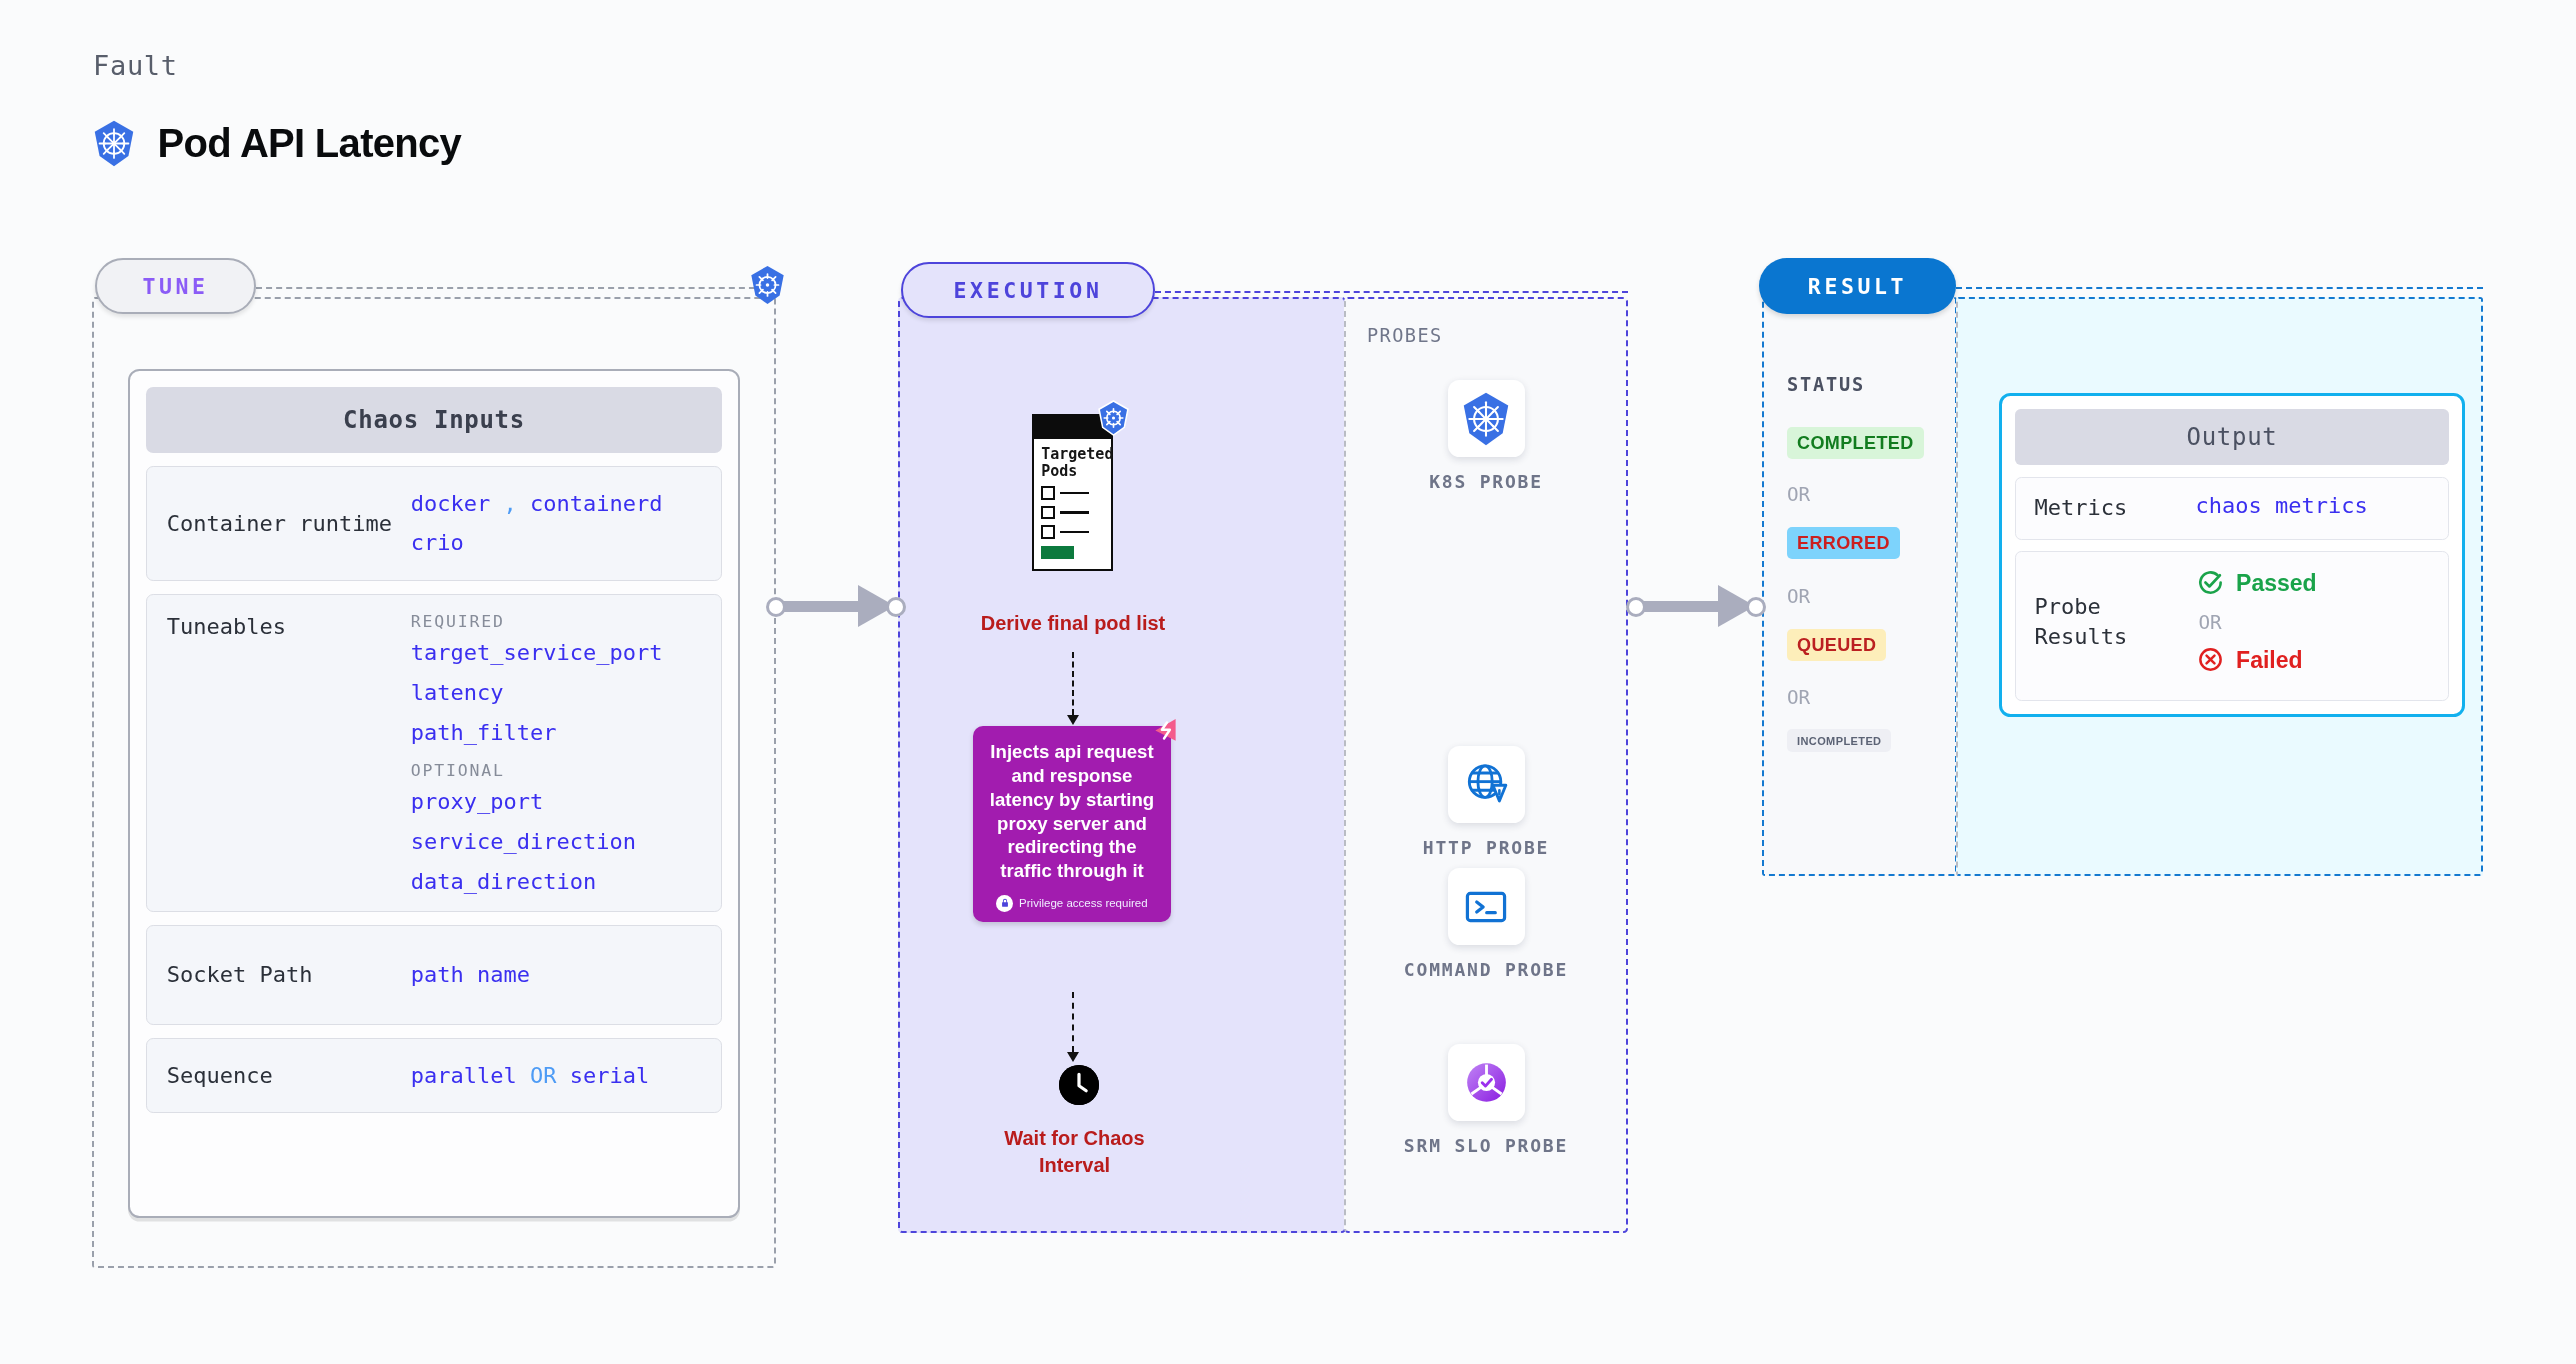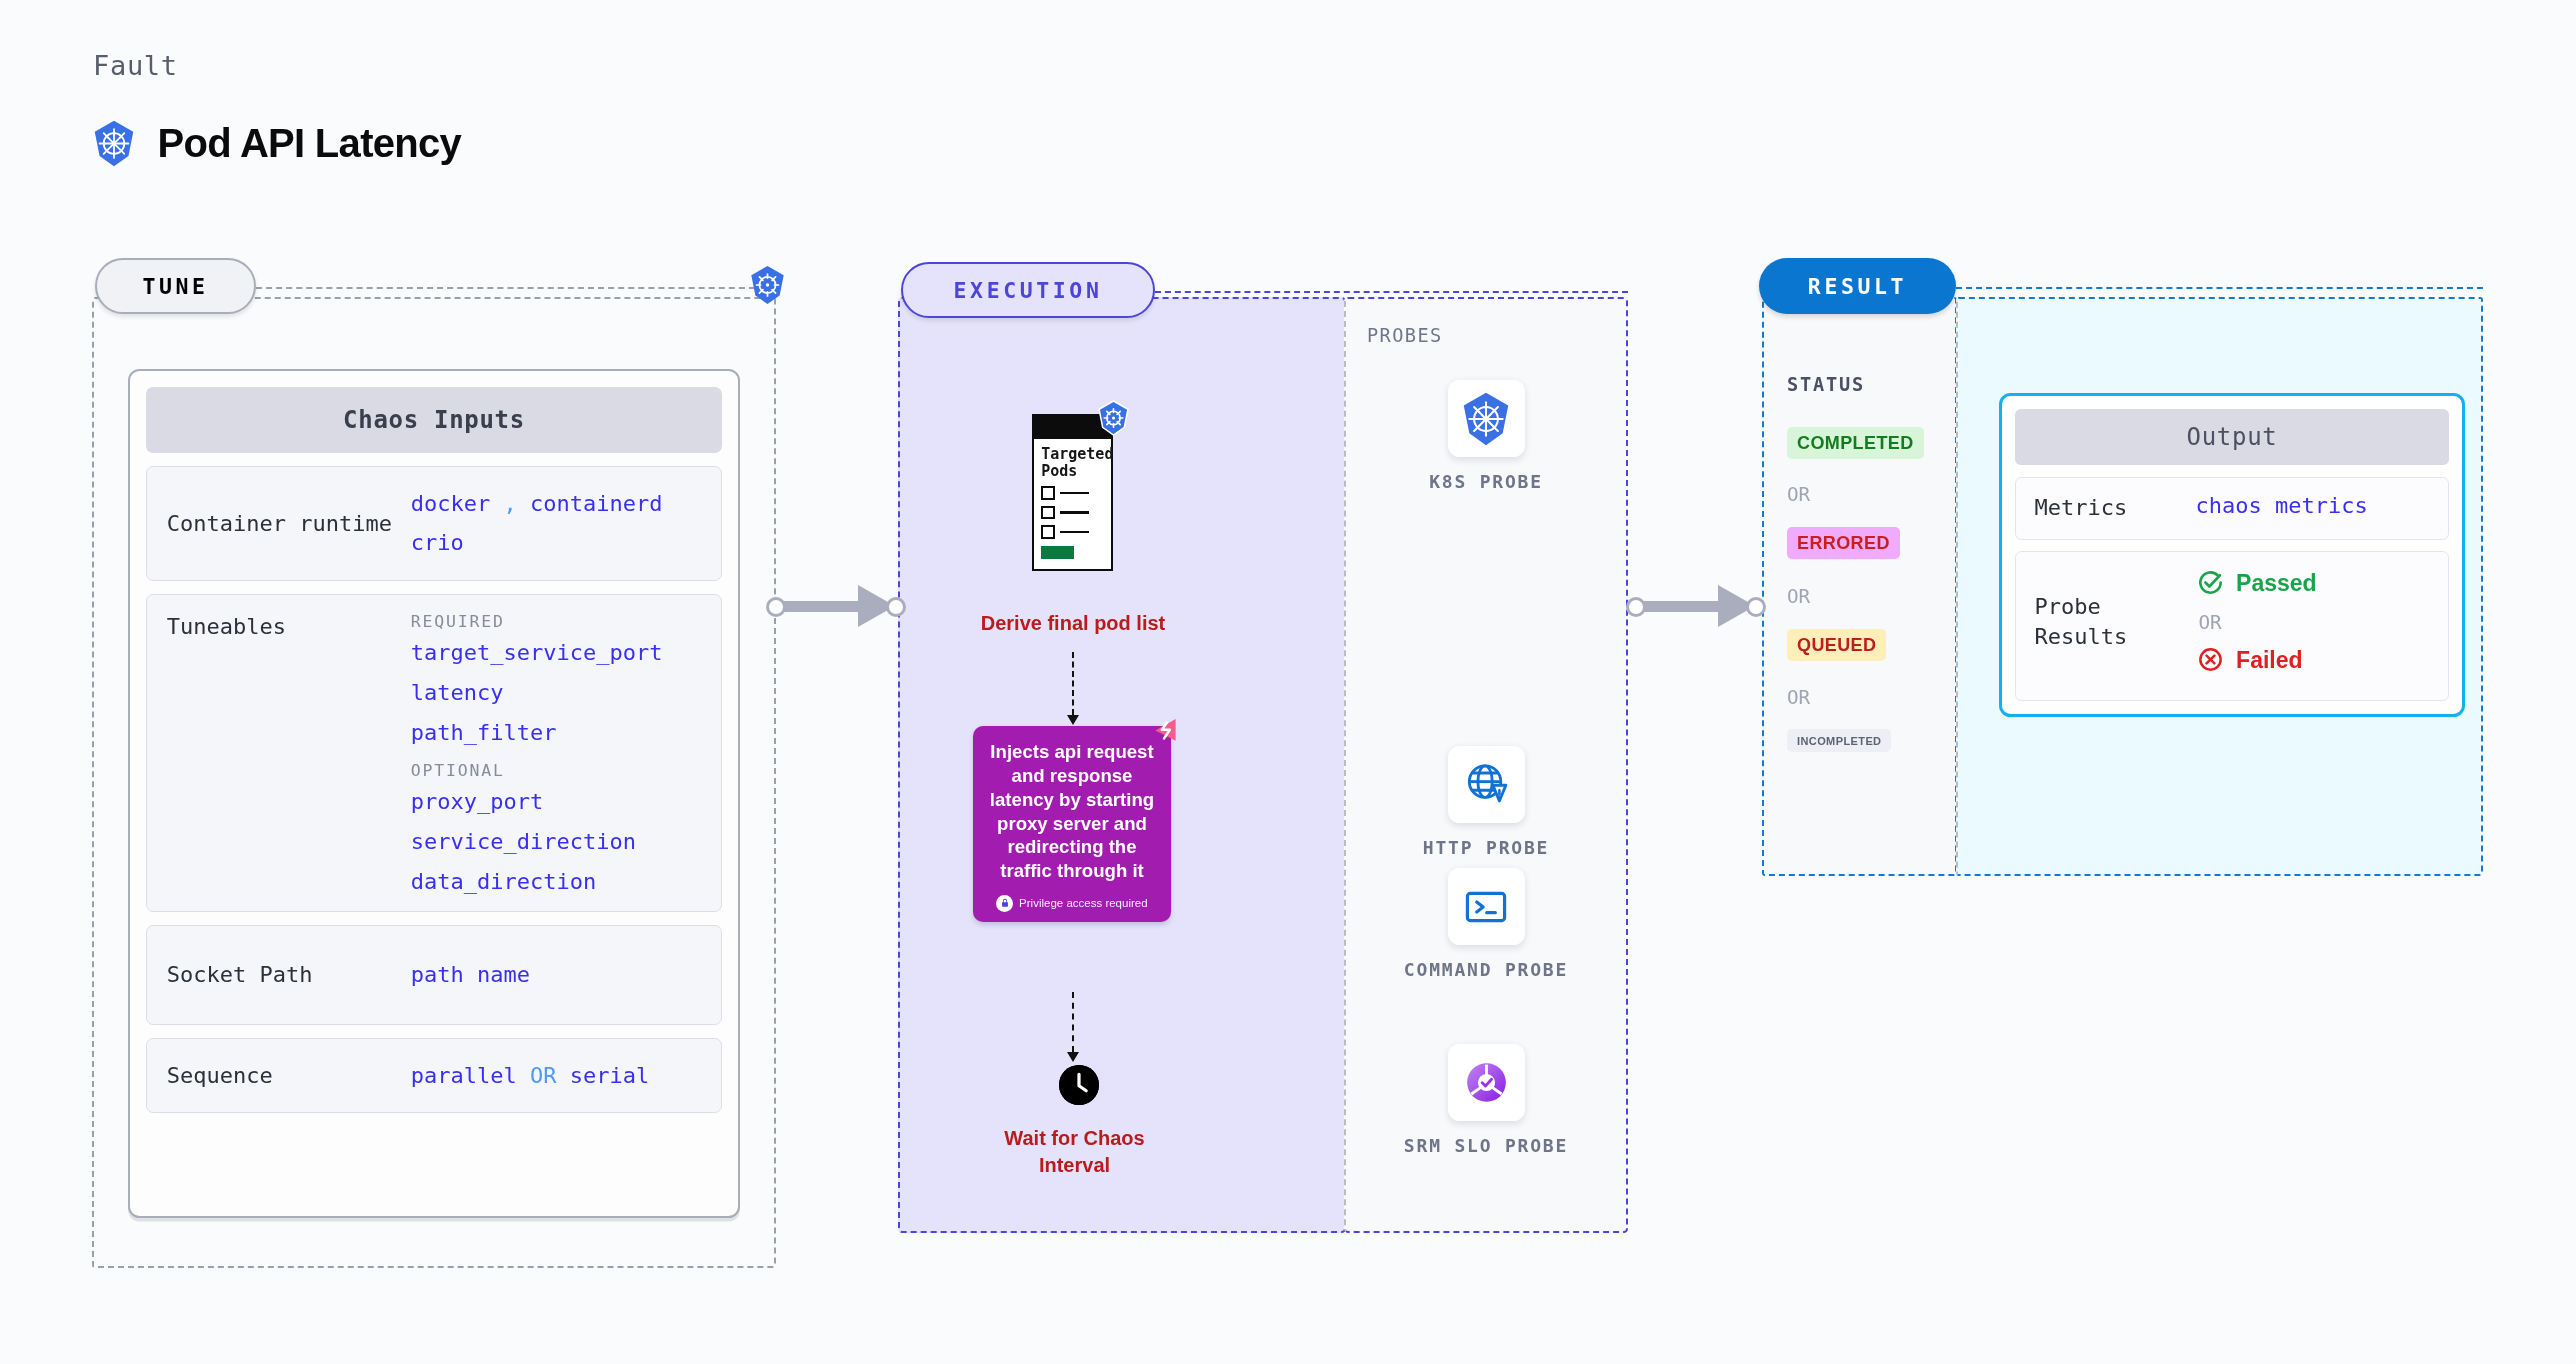--- a/index.html
+++ b/index.html
@@ -49,21 +49,21 @@
   }
 
   
   .pill {
     position: absolute; display:flex; align-items:center; justify-content:center;
     border-radius: 36px; font-family: "DejaVu Sans Mono", monospace;
     font-weight: bold; letter-spacing: 3.6px; z-index: 12;
   }
   .pill-tune {
     left:95px; top:258px; width:161px; height:56px;
-    background:#f1f2f5; border:2.1px solid #a9adb8; color:#000000; font-size:21.5px;
+    background:#f1f2f5; border:2.1px solid #a9adb8; color:#8b5cf6; font-size:21.5px;
     box-shadow: 0 2.9px 4.3px rgba(0,0,0,.10);
   }
   .pill-exec {
     left:901px; top:262px; width:254px; height:56px;
     background:#e4e3fb; border:2.1px solid #4d44db; color:#4d44db; font-size:21.5px;
     box-shadow: 0 2.9px 4.3px rgba(0,0,0,.10);
   }
   .pill-result {
     left:1759px; top:258px; width:197px; height:56px;
     background:#0a76d0; border:none; color:#ffffff; font-size:21.5px;
@@ -548,21 +548,21 @@
         <path d="M31 37.5 L35.5 42 L44 32.5" stroke="#9b30ee" stroke-width="4" fill="none" stroke-linecap="round" stroke-linejoin="round"></path>
       </svg>
     </div>
     <div class="probe-lbl">SRM SLO PROBE</div>
   </div>
 
   <div class="status-ttl">STATUS</div>
 
   <div class="badge" style="top:427px; background:#d8f5d9; color:#127c1f;">COMPLETED</div>
   <div class="or-txt" style="top:483px;">OR</div>
-  <div class="badge" style="top:527px; background:#f0abfc; color:#cb1f1f;">ERRORED</div>
+  <div class="badge" style="top:527px; background:#7dd3fc; color:#cb1f1f;">ERRORED</div>
   <div class="or-txt" style="top:585px;">OR</div>
   <div class="badge" style="top:629px; background:#fdeeba; color:#bb2020;">QUEUED</div>
   <div class="or-txt" style="top:686px;">OR</div>
   <div class="badge" style="top:729px; background:#eeeff4; color:#5b6274; font-size:11px;">INCOMPLETED</div>
 
   <div class="out-card">
     <div class="out-head">Output</div>
 
     <div class="out-block">
       <div class="out-lbl">Metrics</div>

